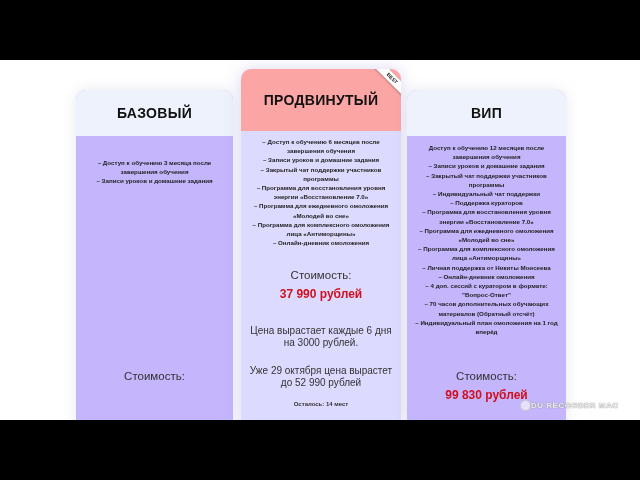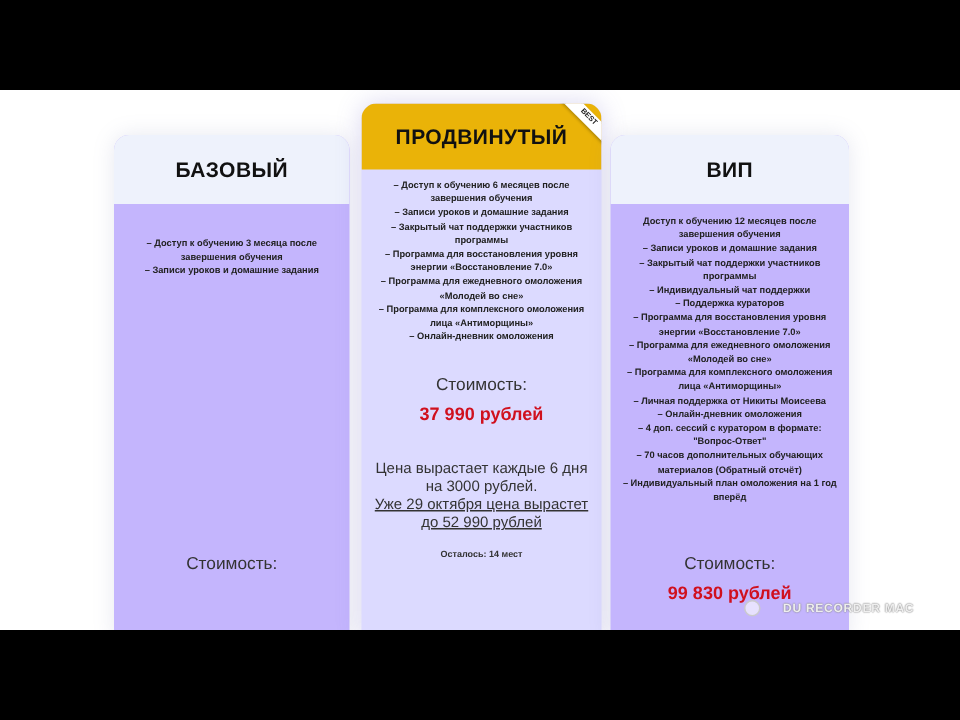--- a/index.html
+++ b/index.html
@@ -23,48 +23,48 @@
     display:flex; align-items:center; justify-content:center;
     font-weight:bold; font-size:14px; letter-spacing:0.3px; color:#111;
   }
   .card.side .head { background:#eef2fc; height:46px; }
   .card.basic { left:76px; top:30px; width:157px; height:340px; }
   .card.vip { left:407px; top:30px; width:159px; height:340px; }
   .card.pro {
     left:241px; top:9px; width:160px; height:360px;
     background:#dcdaff; box-shadow:0 0 16px rgba(110,100,200,0.25);
   }
-  .card.pro .head { background:#eab308; height:44px; font-size:14px; }
+  .card.pro .head { background:#fca5a5; height:62px; font-size:14px; }
   .features {
     list-style:none; margin:0; padding:0;
     font-size:6.2px; line-height:9.2px; font-weight:bold; color:#222;
   }
   .features li { padding:0 6px; }
   .card.basic .features { margin-top:22px; }
   .card.pro .features { margin-top:6px; }
   .card.vip .features { margin-top:7px; }
   .price-label { font-size:11.5px; color:#333; }
   .price-value { font-size:12px; font-weight:bold; color:#d0101e; margin-top:6px; }
   .card.basic .price-block, .card.vip .price-block {
     position:absolute; left:0; right:0; top:280px;
   }
   .card.pro .price-block { margin-top:22px; }
   .note { font-size:10px; line-height:12px; color:#333; padding:0 6px; }
   .note.first { margin-top:24px; }
-  .note.second { margin-top:0;text-decoration:underline; }
+  .note.second { margin-top:16px; }
   .spots { font-size:6px; font-weight:bold; color:#333; margin-top:12px; }
   .ribbon {
     position:absolute; right:-14px; top:5px; width:46px; height:9px;
     background:#ffffff; transform:rotate(45deg);
     font-size:5px; font-weight:bold; color:#222; line-height:9px;
     text-align:center; box-shadow:0 1px 2px rgba(0,0,0,0.25);
   }
   .watermark {
-    position:absolute; left:496px; top:340px;
-    display:flex; align-items:center; gap:15px;
+    position:absolute; left:520px; top:340px;
+    display:flex; align-items:center; gap:0;
     color:rgba(255,255,255,0.85); font-size:8px; font-weight:bold;
     letter-spacing:0.5px;
     text-shadow:0 0 1px #888, 0 0 1px #888;
   }
   .watermark .cam {
     width:9px; height:9px; border-radius:50%;
     border:1.5px solid rgba(200,200,200,0.9); background:rgba(255,255,255,0.6);
   }
   .bar { position:absolute; left:0; width:640px; background:#000; }
 </style>

